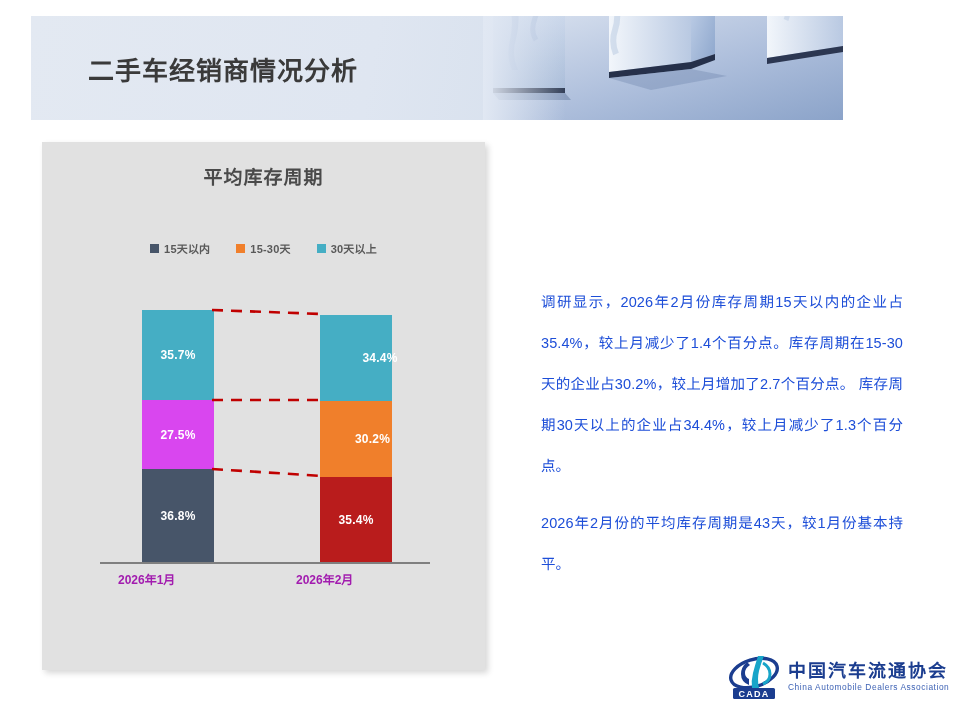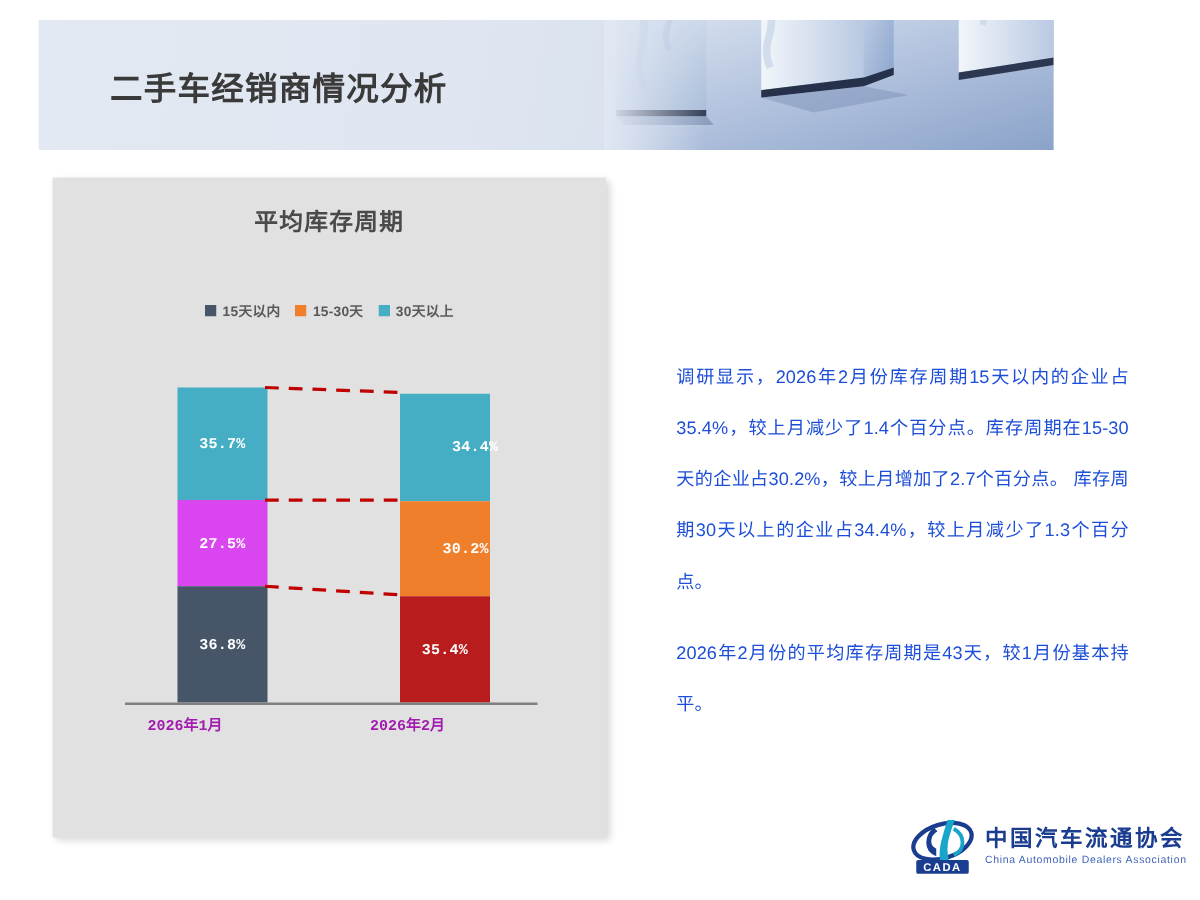--- a/index.html
+++ b/index.html
@@ -69,21 +69,21 @@
     letter-spacing: 1px;
   }
   .chart-legend {
     position: absolute;
     left: 0;
     top: 98px;
     width: 443px;
     display: flex;
     justify-content: center;
     align-items: center;
-    gap: 12px;
+    gap: 26px;
   }
   .legend-item {
     display: flex;
     align-items: center;
     gap: 5px;
   }
   .legend-swatch {
     width: 9px;
     height: 9px;
     display: inline-block;
@@ -96,21 +96,20 @@
     white-space: nowrap;
   }
 
   
   .plot-area {
     position: absolute;
     left: 0;
     top: 150px;
     width: 443px;
     height: 300px;
-    font-family: Liberation Mono, monospace;
   }
   .axis-line {
     position: absolute;
     left: 58px;
     top: 270px;
     width: 330px;
     height: 2px;
     background: #7f7f7f;
   }
   .bar-col {

